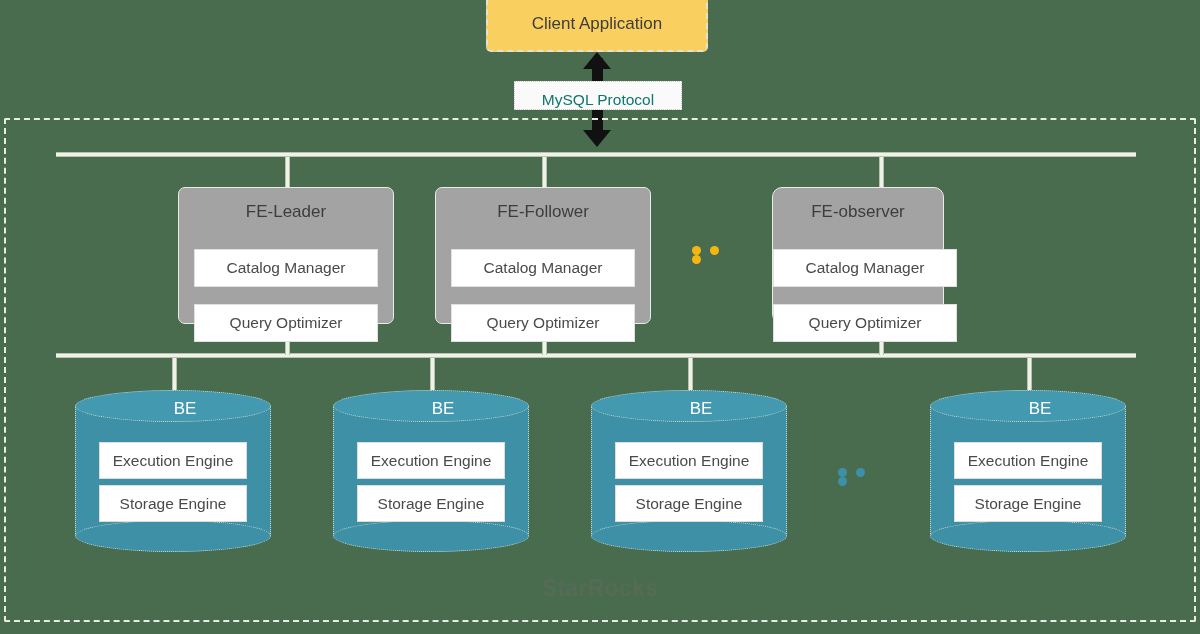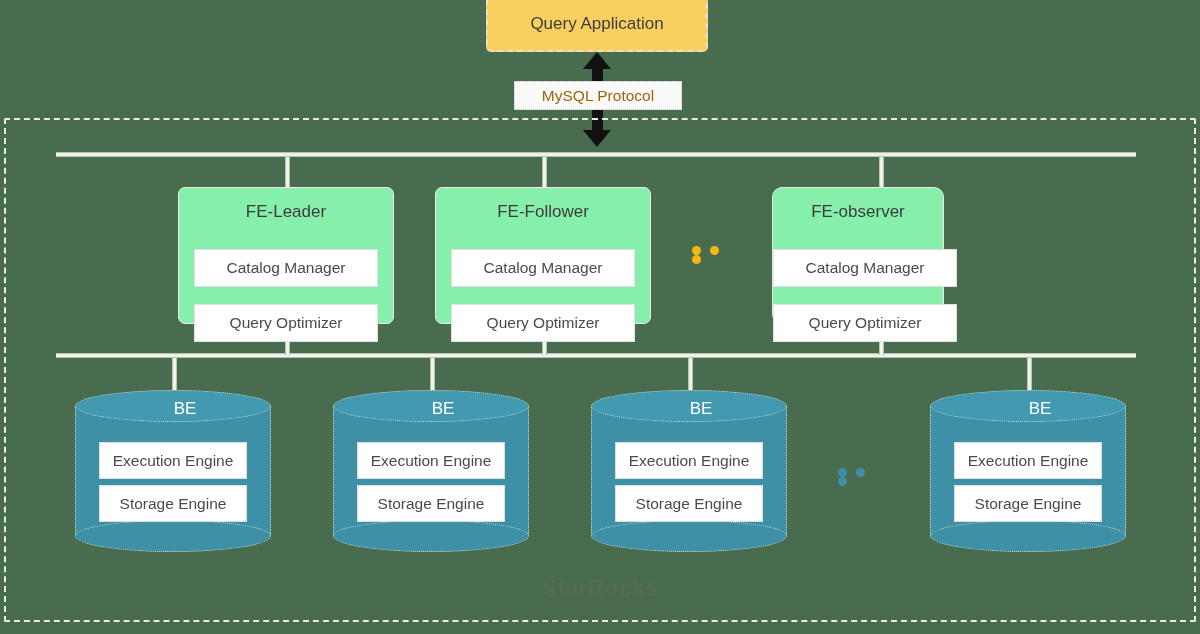--- a/index.html
+++ b/index.html
@@ -54,23 +54,24 @@
     width: 0; height: 0;
     border-left: 14px solid transparent;
     border-right: 14px solid transparent;
     border-top: 17px solid #111111;
   }
   #mysql-protocol {
     left: 514px; top: 81px;
     width: 168px; height: 29px;
     background: #fafafa;
     border: 1px dotted #c8c8c8;
-    color: #a16207;
+    color: #0f766e;
     font-size: 15.5px;
     z-index: 5;
+    align-items: flex-end;
   }
 
   
   #starrocks-boundary {
     left: 4px; top: 118px;
     width: 1192px; height: 504px;
     border: 2px dashed #e8ece2;
     border-radius: 2px;
   }
 
@@ -88,21 +89,21 @@
     background: #eef2e8;
     width: 5px;
     border-left: 1px solid #b9c2ae;
     border-right: 1px solid #b9c2ae;
   }
 
   
   .fe-node {
     top: 187px;
     height: 137px;
-    background: #86efac;
+    background: #a3a3a3;
     border: 1px solid #e8ece2;
     border-radius: 7px;
     padding-top: 4px;
   }
   .fe-title {
     width: 100%; height: 40px;
     color: #3d3d3d;
     font-size: 17px;
   }
   .fe-sub {
@@ -177,21 +178,21 @@
     font-weight: bold;
     letter-spacing: 0.3px;
   }
 </style>
 </head>
 <body>
 
 <div id="canvas">
 
   <div class="abs ctr" id="client-app">
-    <span>Query Application</span>
+    <span>Client Application</span>
   </div>
 
   <div class="abs" id="arrow-up-head"></div>
   <div class="abs" id="arrow-up"></div>
   <div class="abs" id="arrow-down"></div>
   <div class="abs" id="arrow-down-head"></div>
   <div class="abs ctr" id="mysql-protocol">
     <span>MySQL Protocol</span>
   </div>
 

